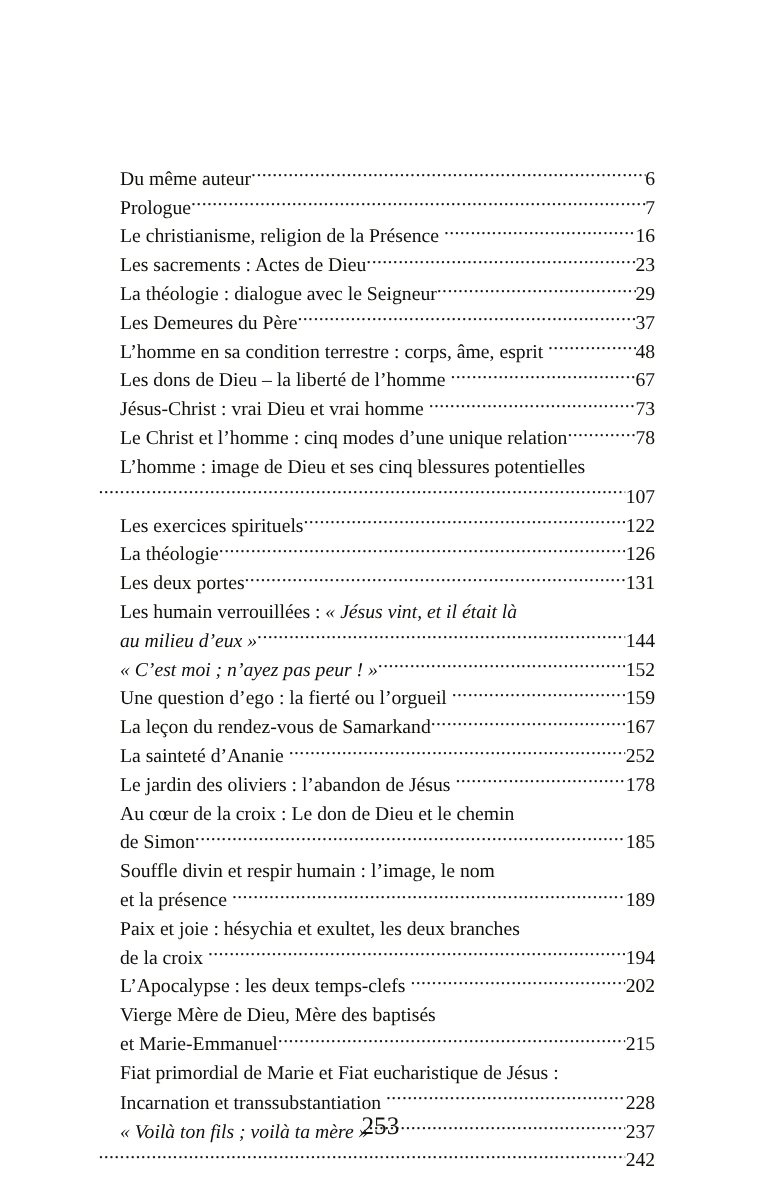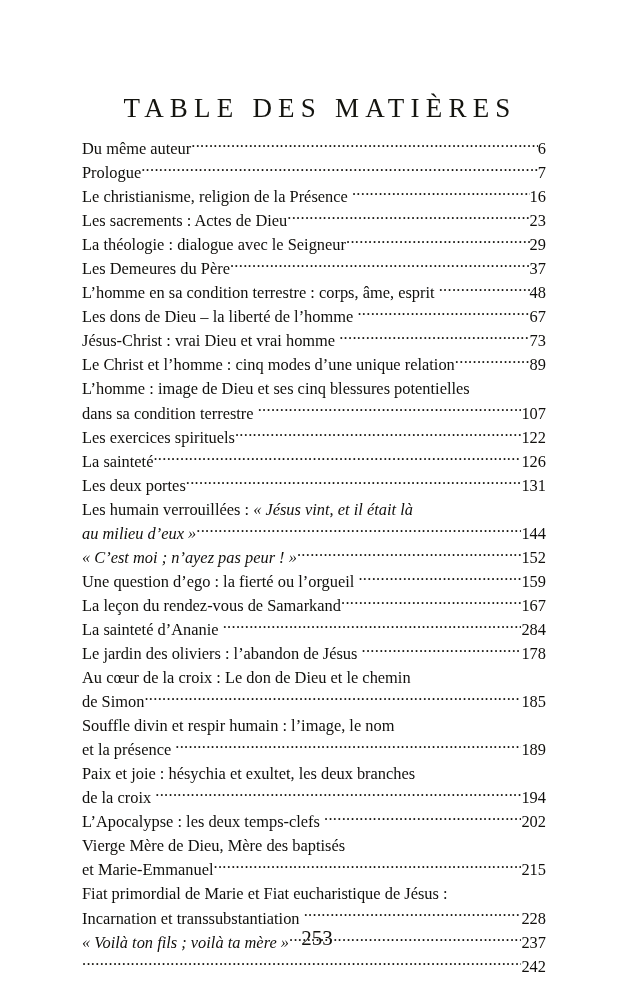--- a/index.html
+++ b/index.html
@@ -64,20 +64,21 @@
     font-size: 16.4px;
     line-height: 24.05px;
     color: #100f0c;
     white-space: nowrap;
     overflow: hidden;
   }
 
   .toc-text {
     flex: 0 0 auto;
     white-space: pre;
+    margin-left: 18px;
   }
 
   .toc-text.italic {
     font-style: italic;
   }
 
   .toc-leader {
     flex: 1 1 auto;
     min-width: 0;
     overflow: hidden;
@@ -118,21 +119,20 @@
     font-size: 21px;
     line-height: 22px;
     color: #14130f;
   }
 </style>
 </head>
 <body>
 
 <div class="page">
 
-  <div class="toc-title">TABLE DES MATIÈRES</div>
 
   <div class="toc-list">
       <div class="toc-entry">
         <div class="toc-line">
           <span class="toc-text">Du même auteur</span>
           <span class="toc-leader"></span>
           <span class="toc-page">6</span>
         </div>
       </div>
       <div class="toc-entry">
@@ -188,43 +188,42 @@
         <div class="toc-line">
           <span class="toc-text">Jésus-Christ : vrai Dieu et vrai homme </span>
           <span class="toc-leader"></span>
           <span class="toc-page">73</span>
         </div>
       </div>
       <div class="toc-entry">
         <div class="toc-line">
           <span class="toc-text">Le Christ et l’homme : cinq modes d’une unique relation</span>
           <span class="toc-leader"></span>
-          <span class="toc-page">89</span>
+          <span class="toc-page">78</span>
         </div>
       </div>
       <div class="toc-entry">
         <div class="toc-line no-leader">
           <span class="toc-text">L’homme : image de Dieu et ses cinq blessures potentielles</span>
         </div>
         <div class="toc-line">
-          <span class="toc-text">dans sa condition terrestre </span>
           <span class="toc-leader"></span>
           <span class="toc-page">107</span>
         </div>
       </div>
       <div class="toc-entry">
         <div class="toc-line">
           <span class="toc-text">Les exercices spirituels</span>
           <span class="toc-leader"></span>
           <span class="toc-page">122</span>
         </div>
       </div>
       <div class="toc-entry">
         <div class="toc-line">
-          <span class="toc-text">La sainteté</span>
+          <span class="toc-text">La théologie</span>
           <span class="toc-leader"></span>
           <span class="toc-page">126</span>
         </div>
       </div>
       <div class="toc-entry">
         <div class="toc-line">
           <span class="toc-text">Les deux portes</span>
           <span class="toc-leader"></span>
           <span class="toc-page">131</span>
         </div>
@@ -257,21 +256,21 @@
         <div class="toc-line">
           <span class="toc-text">La leçon du rendez-vous de Samarkand</span>
           <span class="toc-leader"></span>
           <span class="toc-page">167</span>
         </div>
       </div>
       <div class="toc-entry">
         <div class="toc-line">
           <span class="toc-text">La sainteté d’Ananie </span>
           <span class="toc-leader"></span>
-          <span class="toc-page">284</span>
+          <span class="toc-page">252</span>
         </div>
       </div>
       <div class="toc-entry">
         <div class="toc-line">
           <span class="toc-text">Le jardin des oliviers : l’abandon de Jésus </span>
           <span class="toc-leader"></span>
           <span class="toc-page">178</span>
         </div>
       </div>
       <div class="toc-entry">

